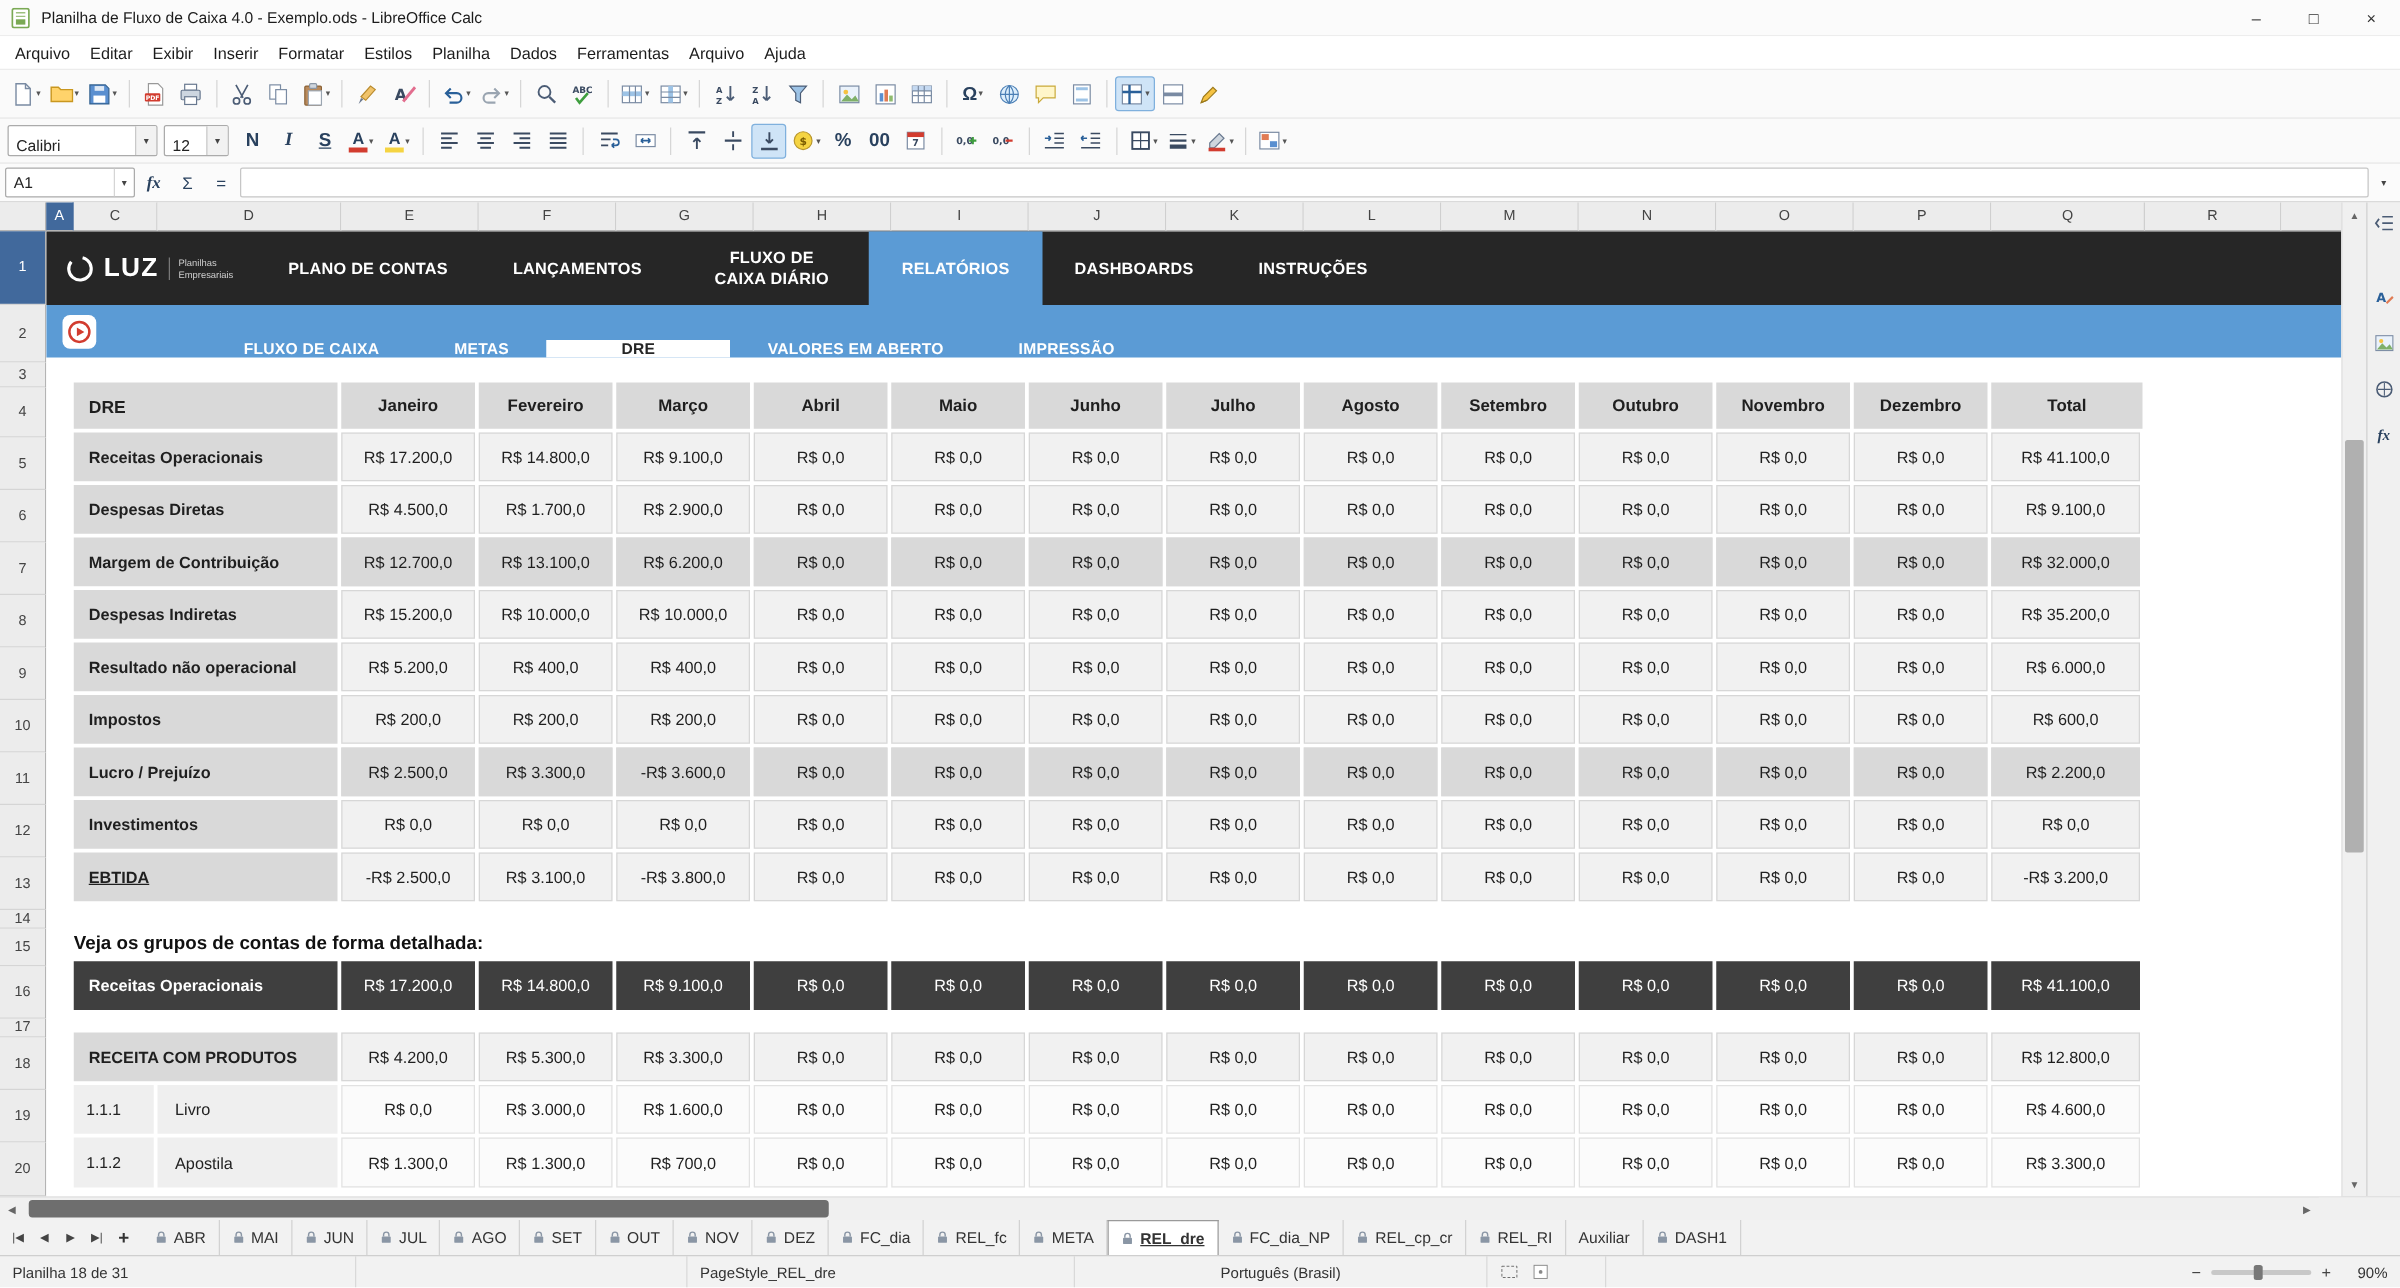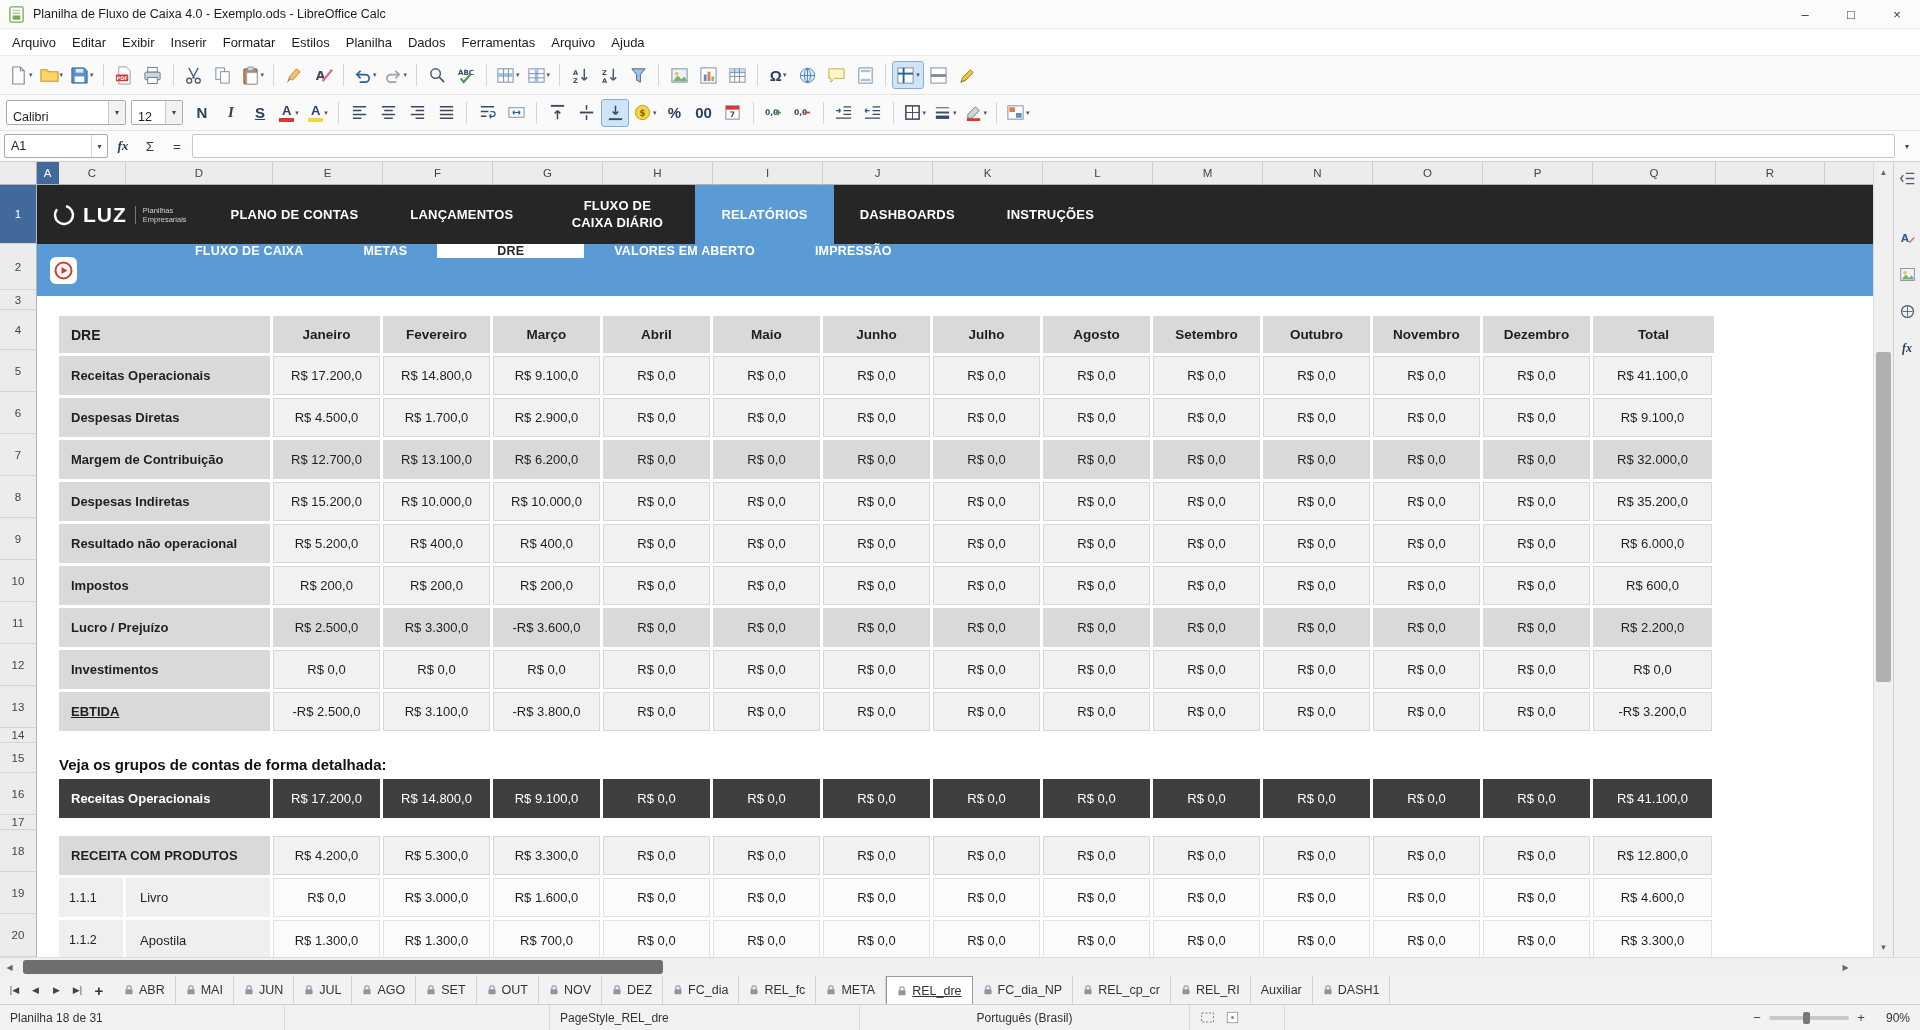--- a/index.html
+++ b/index.html
@@ -85,21 +85,21 @@
 
 .bar1{height:59px;background:#262626;display:flex;align-items:stretch;color:#fff}
 .logo{display:flex;align-items:center;padding-left:14px;margin-right:18px}
 .ring{width:26px;height:26px}
 .luz{font-size:21px;font-weight:bold;letter-spacing:1px;margin-left:6px}
 .logosub{display:flex;flex-direction:column;font-size:7.5px;color:#cfcfcf;border-left:1px solid #777;padding-left:7px;margin-left:8px;line-height:1.2}
 .apptabs{display:flex;align-items:stretch}
 .apptab{display:flex;align-items:center;justify-content:center;padding:0 26px;font-size:13px;font-weight:bold;letter-spacing:.2px;text-align:center}
 .apptab.wrap span{display:block;width:104px;line-height:1.25}
 .apptab.active{background:#5b9bd5}
-.bar2{height:52px;background:#5b9bd5;display:flex;align-items:flex-start;color:#fff}
+.bar2{height:42px;background:#5b9bd5;display:flex;align-items:flex-end;color:#fff}
 .playbtn{width:27px;height:27px;background:#fff;border-radius:6px;align-self:center;margin-left:13px;margin-right:88px;display:flex;align-items:center;justify-content:center}
 .navtabs{display:flex;align-items:stretch}
 .navtab{display:flex;align-items:center;justify-content:center;padding:0 30px;font-size:12.5px;font-weight:bold;letter-spacing:.2px}
 .navtab.active{background:#fff;color:#262626;padding:0 60px}
 .sp20{height:20px}
 .sp15{height:15px}
 .hrow,.trow{display:flex;align-items:stretch;padding:0 0 3px 22px}
 .hrow{height:40px}
 .trow{height:42px}
 .tvals{display:contents}
@@ -136,21 +136,21 @@
 .htrack{flex:1;position:relative}
 .hthumb{position:absolute;top:2px;bottom:2px;left:4px;width:640px;background:#6e6e6e;border-radius:3px}
 .hcorner{width:65px;background:#f0f0f0}
 .tabsrow{height:28px;background:#f2f2f2;display:flex;align-items:stretch;padding-left:4px}
 .snav{width:21px;display:flex;align-items:center;justify-content:center;font-size:9px;color:#444}
 .addsheet{width:22px;display:flex;align-items:center;justify-content:center;font-size:15px;color:#333;font-weight:bold}
 .stabs{display:flex;align-items:stretch;margin-left:4px}
 .stab{display:flex;align-items:center;padding:0 10px;gap:5px;font-size:12.5px;color:#333;border-right:1px solid #d2d2d2}
 .stab .lockic{width:10px;height:12px;display:none}
 .stab.locked .lockic{display:block}
-.stab.active{background:#fff;border:1px solid #9a9a9a;border-bottom:none;font-weight:normal}
+.stab.active{background:#fff;border:1px solid #9a9a9a;border-bottom:none;font-weight:bold}
 .stab.active .stabname{text-decoration:underline}
 .statusbar{height:26px;background:#f2f2f2;border-top:1px solid #cfcfcf;display:flex;align-items:stretch;font-size:12px;color:#333}
 .sseg{display:flex;align-items:center;border-right:1px solid #d9d9d9;padding:0 10px}
 .s1{width:285px}
 .s2{width:265px}
 .s3{width:310px}
 .s4{width:330px;justify-content:center}
 .s5{width:95px;gap:10px}
 .s6{flex:1;border-right:none}
 .zoomctl{display:flex;align-items:center;gap:5px;padding-right:6px}

